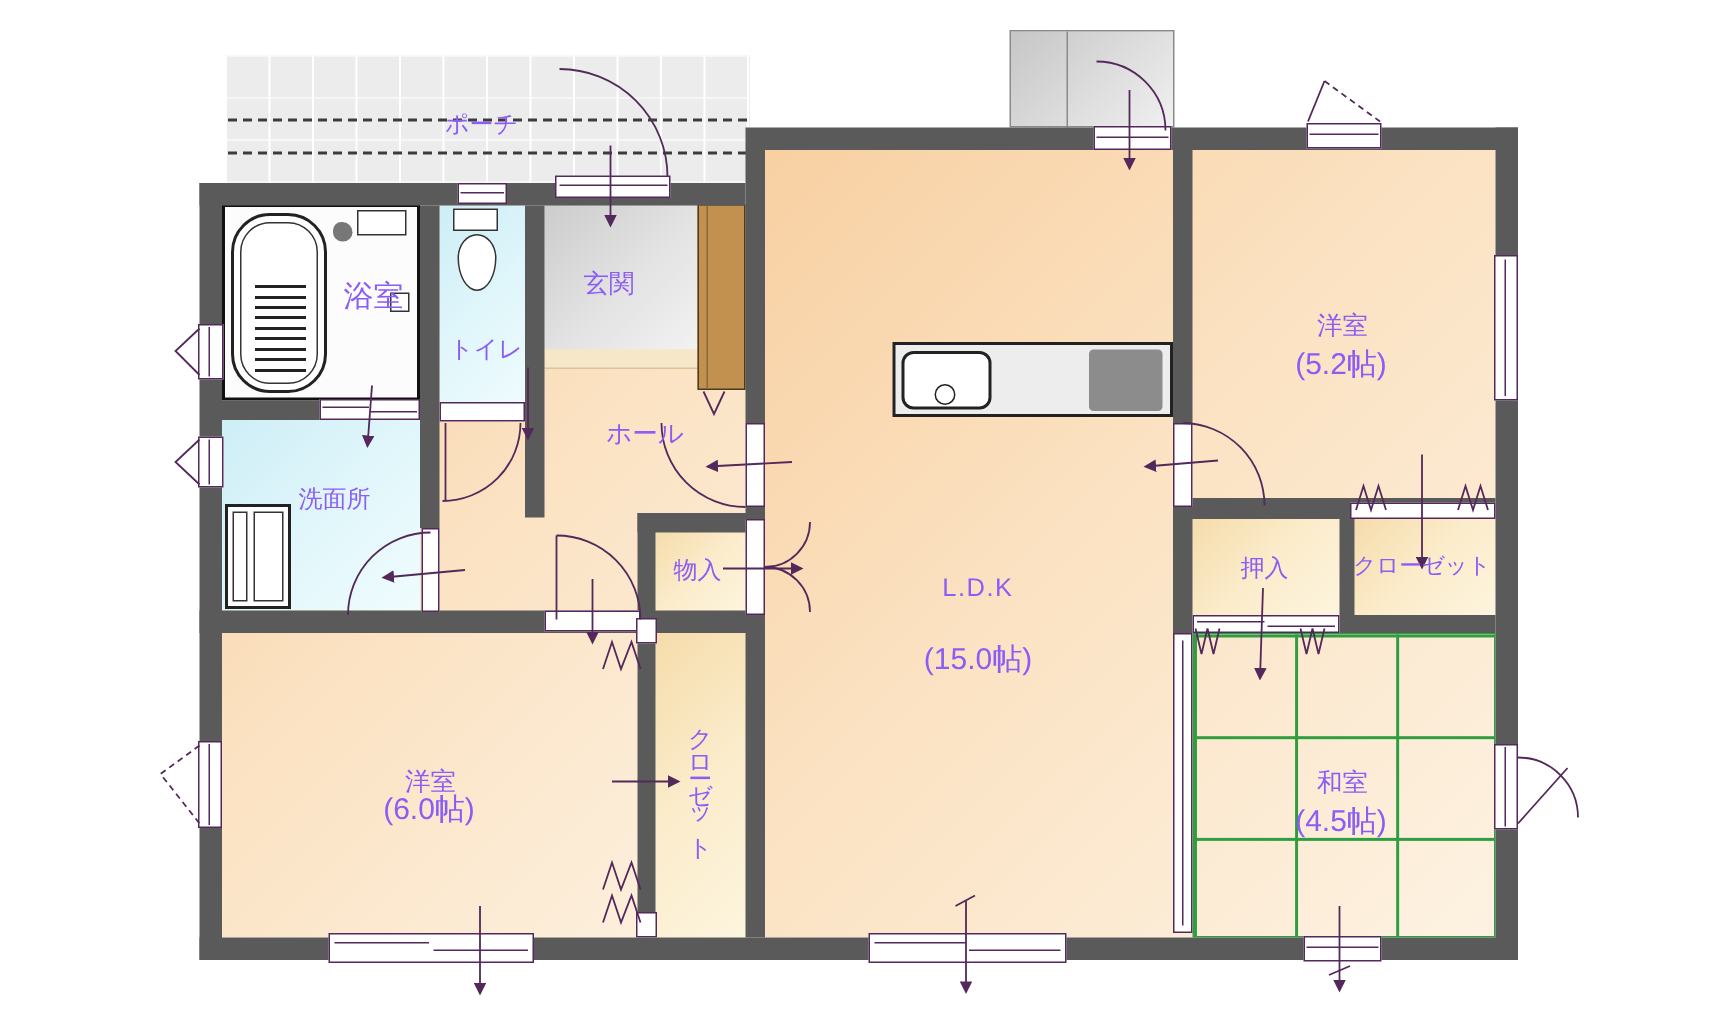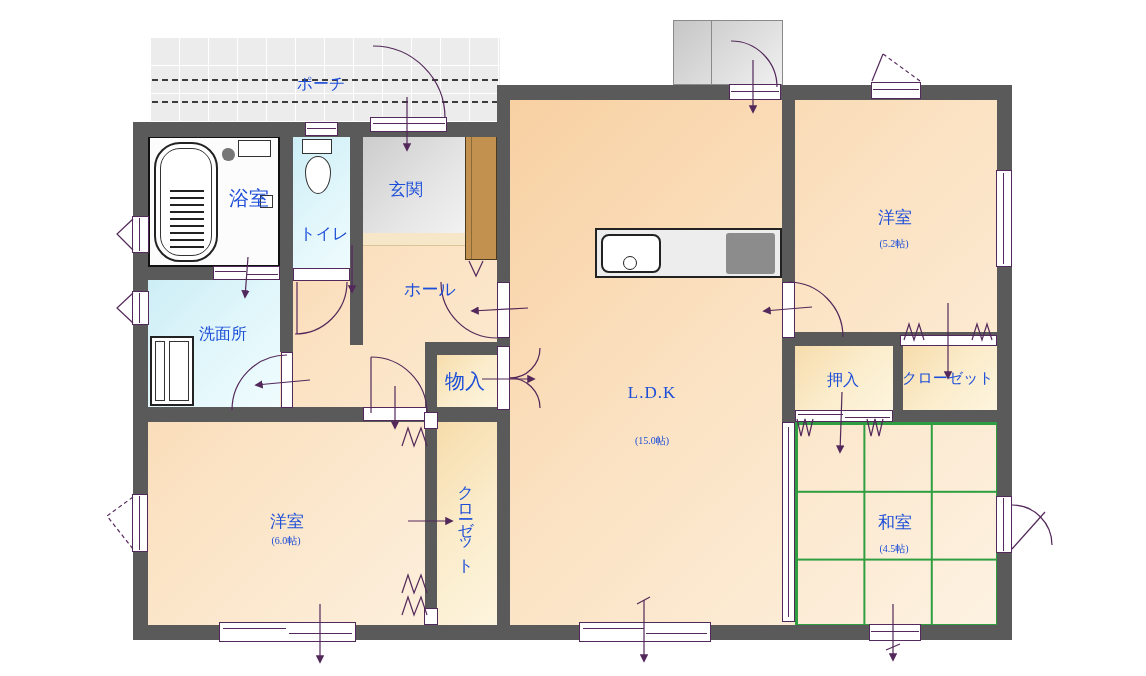--- a/index.html
+++ b/index.html
@@ -4,23 +4,23 @@
 <style>
   html,body{margin:0;padding:0;background:#fff;}
   #plan{position:relative;width:1146px;height:676px;background:#fff;overflow:hidden;
         font-family:"Liberation Sans","DejaVu Sans",sans-serif;}
   .abs{position:absolute;box-sizing:border-box;}
   .wall{position:absolute;background:#5a5a5a;}
   .room-peach{background:linear-gradient(135deg,#f8d0a2 0%,#fbe2c2 45%,#fdf2e2 100%);}
   .room-cream{background:linear-gradient(135deg,#f6dcab 0%,#fbeccb 50%,#fdf5de 100%);}
   .room-cyan{background:linear-gradient(135deg,#cdeef6 0%,#e2f7fb 55%,#f0fcfe 100%);}
   .room-gray{background:linear-gradient(135deg,#cccccc 0%,#e3e3e3 55%,#f2f2f2 100%);}
-  .label{position:absolute;transform:translate(-50%,-50%);color:#1d4ed8;font-size:17px;
-         white-space:nowrap;line-height:1.1;font-family:Liberation Serif, serif;}
-  .label.size{font-size:10px;}
+  .label{position:absolute;transform:translate(-50%,-50%);color:#8b5cf6;font-size:17px;
+         white-space:nowrap;line-height:1.1;}
+  .label.size{font-size:20px;}
   .label.vert{writing-mode:vertical-rl;text-orientation:mixed;font-size:16px;}
   .winh,.winv,.frame{position:absolute;background:#fff;border:1px solid #53285a;box-sizing:border-box;}
   .winh .ln{position:absolute;left:2%;right:2%;top:42%;border-top:1px solid #53285a;}
   .winv .ln{position:absolute;top:2%;bottom:2%;left:42%;border-left:1px solid #53285a;}
   .winh .lnA{position:absolute;left:2%;width:47%;top:30%;border-top:1px solid #53285a;}
   .winh .lnB{position:absolute;left:51%;width:47%;top:58%;border-top:1px solid #53285a;}
   .porch{background:#ececec;
      background-image:linear-gradient(#ffffff 1px,transparent 1px),
                       linear-gradient(90deg,#ffffff 1px,transparent 1px);
      background-size:29px 28px;}
@@ -215,21 +215,21 @@
       <path d="M 248 257 L 245 297" marker-end="url(#arw)"></path>
     </g>
   </svg>
 
   <div class="label" style="left:321px;top:84px;font-size:16px;">ポーチ</div>
   <div class="label" style="left:249px;top:198px;font-size:20px;">浴室</div>
   <div class="label" style="left:324px;top:234px;font-size:16px;">トイレ</div>
   <div class="label" style="left:406px;top:190px;">玄関</div>
   <div class="label" style="left:430px;top:290px;">ホール</div>
   <div class="label" style="left:223px;top:334px;font-size:16px;">洗面所</div>
-  <div class="label" style="left:465px;top:381px;font-size:20px;">物入</div>
+  <div class="label" style="left:465px;top:381px;font-size:16px;">物入</div>
   <div class="label" style="left:652px;top:393px;letter-spacing:1px;">L.D.K</div>
   <div class="label size" style="left:652px;top:440px;">(15.0帖)</div>
   <div class="label" style="left:895px;top:218px;">洋室</div>
   <div class="label size" style="left:894px;top:243px;">(5.2帖)</div>
   <div class="label" style="left:843px;top:380px;font-size:16px;">押入</div>
   <div class="label" style="left:948px;top:378px;font-size:15px;">クローゼット</div>
   <div class="label vert" style="left:466px;top:520px;">クローゼット</div>
   <div class="label" style="left:895px;top:523px;">和室</div>
   <div class="label size" style="left:894px;top:548px;">(4.5帖)</div>
   <div class="label" style="left:287px;top:522px;">洋室</div>

